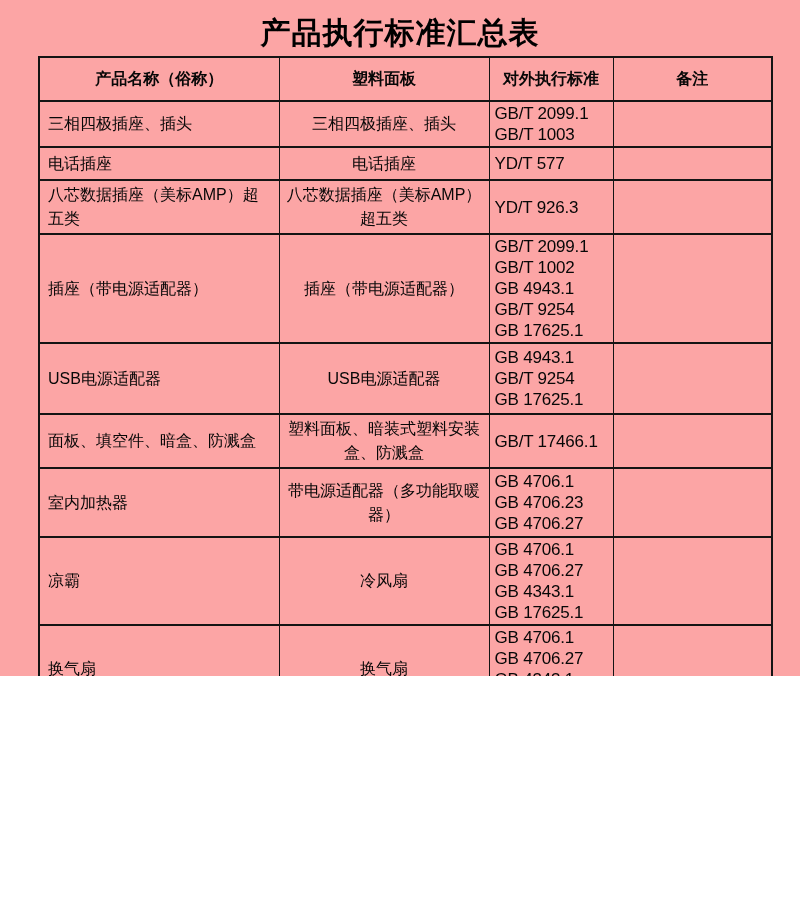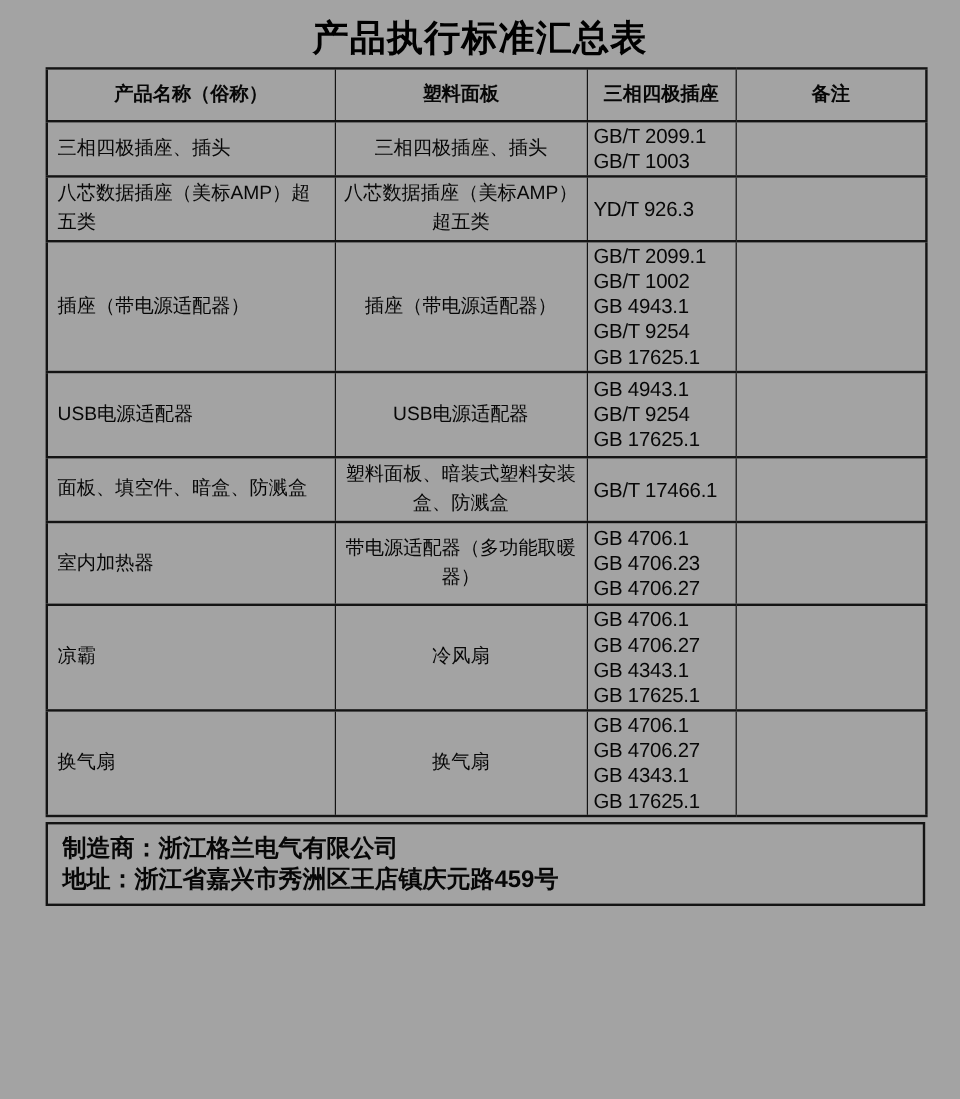--- a/index.html
+++ b/index.html
@@ -5,22 +5,22 @@
   html, body {
     margin: 0;
     padding: 0;
     background: #ffffff;
     font-family: "Liberation Sans", sans-serif;
     color: #0a0a0a;
   }
   .page {
     position: relative;
     width: 800px;
-    height: 916px;
-    background: #a3a3a3;
+    height: 676px;
+    background: #fca5a5;
     overflow: hidden;
   }
   .doc-title {
     margin: 0;
     padding-top: 16px;
     text-align: center;
     font-size: 30px;
     line-height: 34px;
     font-weight: 900;
     letter-spacing: 1px;
@@ -98,30 +98,36 @@
     <colgroup>
       <col class="c1">
         <col class="c2">
         <col class="c3">
         <col class="c4">
     </colgroup>
     <thead>
       <tr style="height:44px">
         <th>产品名称（俗称）</th>
         <th>塑料面板</th>
-        <th>三相四极插座</th>
+        <th>对外执行标准</th>
         <th>备注</th>
       </tr>
     </thead>
     <tbody>
       <tr style="height:37px">
         <td class="c-product">三相四极插座、插头</td>
         <td class="c-name">三相四极插座、插头</td>
         <td class="c-std">GB/T 2099.1
 GB/T 1003</td>
+        <td class="c-remark"></td>
+      </tr>
+      <tr style="height:33px">
+        <td class="c-product">电话插座</td>
+        <td class="c-name">电话插座</td>
+        <td class="c-std">YD/T 577</td>
         <td class="c-remark"></td>
       </tr>
       <tr style="height:50px">
         <td class="c-product">八芯数据插座（美标AMP）超五类</td>
         <td class="c-name">八芯数据插座（美标AMP）超五类</td>
         <td class="c-std">YD/T 926.3</td>
         <td class="c-remark"></td>
       </tr>
       <tr style="height:106px">
         <td class="c-product">插座（带电源适配器）</td>

